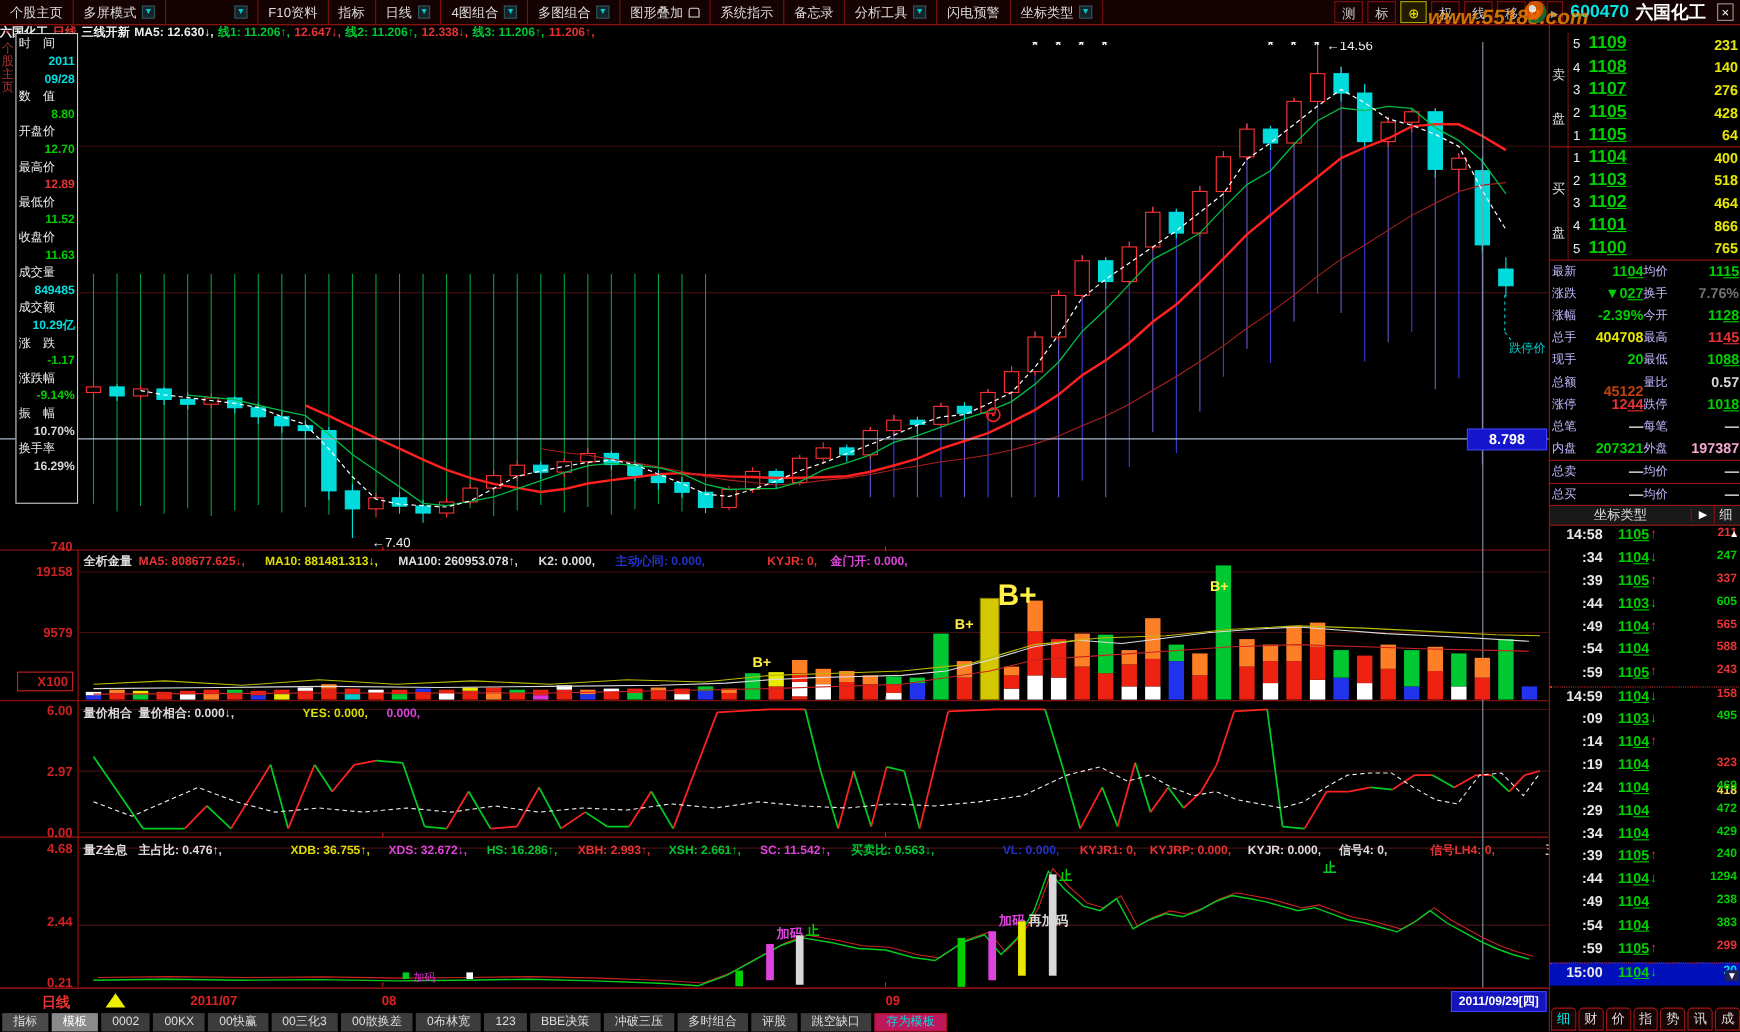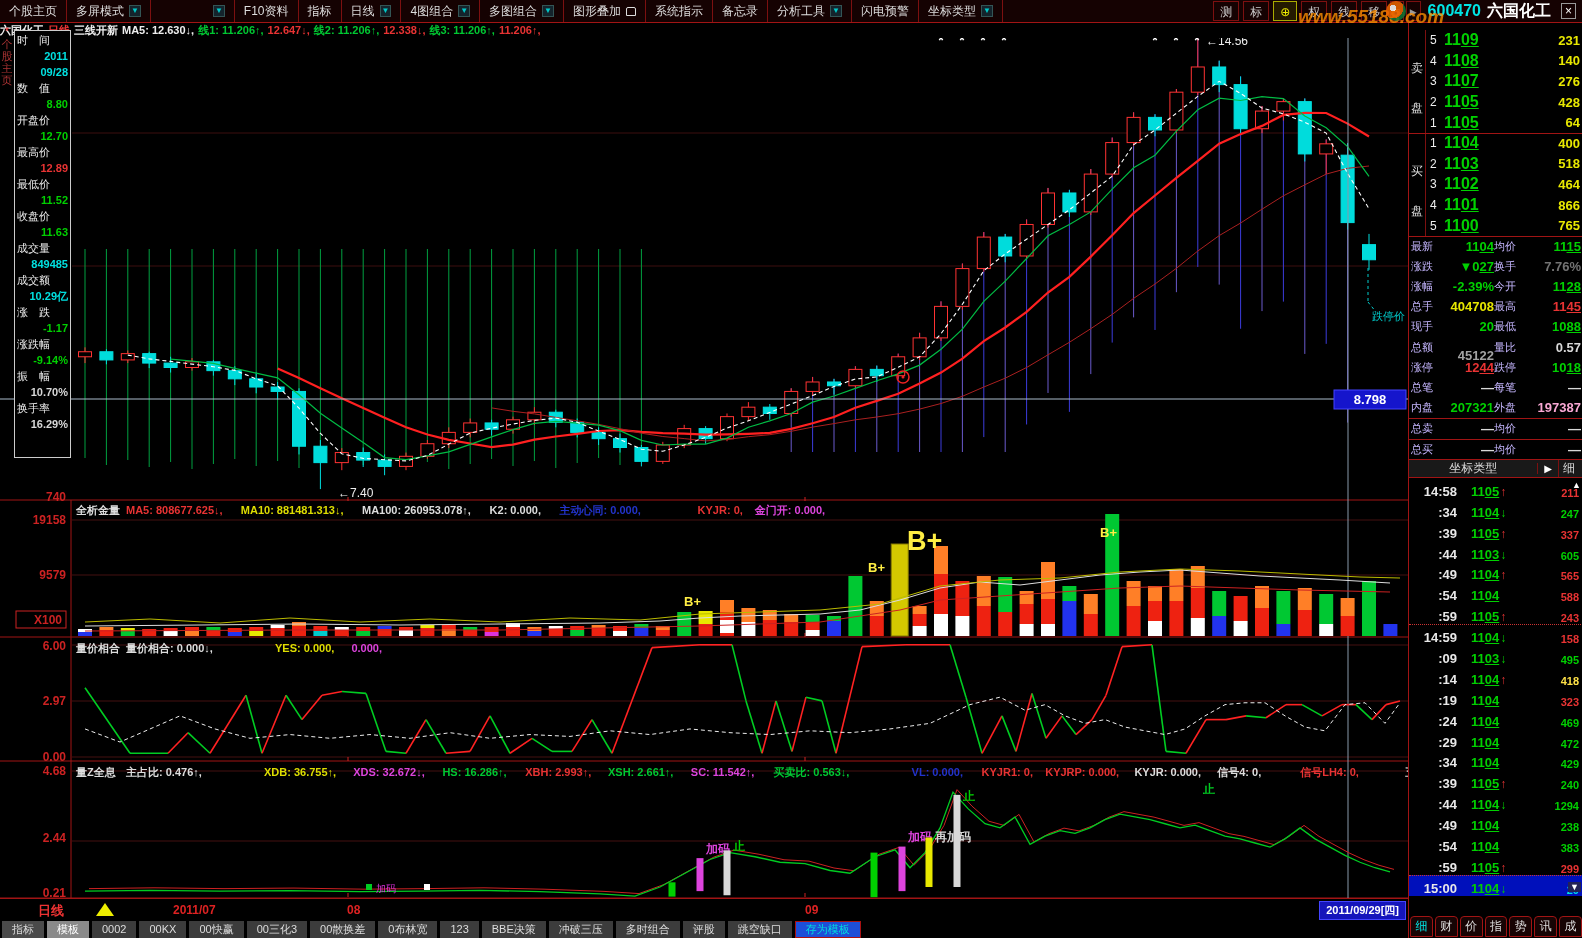--- a/index.html
+++ b/index.html
@@ -43,21 +43,21 @@
           border-right:9px solid transparent;border-bottom:13px solid #ee0;}
   .tl-date{position:absolute;top:4px;color:#d22;font-size:12px;font-weight:bold;}
   #tl-current{position:absolute;right:2px;top:2px;background:#1515bb;border:1px solid #44f;color:#fff;
               font-size:11px;font-weight:bold;padding:1px 6px;}
   
   #bottom-tabs{position:absolute;left:0;top:921px;width:1408px;height:17px;background:#000;display:flex;
                gap:3px;padding-left:2px;z-index:6;}
   .btab{background:#3c3c3c;color:#ddd;font-size:11px;line-height:16px;padding:0 10px;white-space:nowrap;}
   .btab.t0{background:#4a4a4a;}
   .btab.t1{background:#8a8a8a;color:#fff;}
-  .btab.hl{color:#0dd;background:#1d4ed8;border:1px solid #a11;line-height:14px;}
+  .btab.hl{color:#0dd;background:#be185d;border:1px solid #a11;line-height:14px;}
   
   #sidebar{position:absolute;left:1408px;top:22px;width:174px;height:916px;background:#000;
            border-left:1px solid #a11414;box-sizing:border-box;z-index:20;}
   #order-book{position:absolute;left:0;top:8px;width:174px;height:206px;border-bottom:1px solid #a11414;}
   .ob-gutter{position:absolute;left:0;top:0;width:16px;height:100%;border-right:1px solid #7c1010;}
   .ob-glab{position:absolute;left:2px;color:#ddd;font-size:12px;}
   .ob-rows{position:absolute;left:17px;top:0;right:0;}
   .ob-row{display:flex;align-items:center;height:20.6px;padding:0 3px 0 4px;}
   .ob-rank{color:#eee;font-size:12px;width:14px;}
   .ob-price{font-size:16px;font-weight:bold;color:#00d000;}
@@ -70,21 +70,21 @@
   .st-val{font-size:13px;font-weight:bold;text-align:right;white-space:nowrap;}
   .st-val.v1{width:52px;}
   .st-val.v2{flex:1;}
   #tick-header{position:absolute;left:0;top:437px;width:174px;height:19px;background:#191919;
                border-top:1px solid #a11414;border-bottom:1px solid #a11414;box-sizing:border-box;
                display:flex;align-items:center;}
   #tick-title{color:#ddd;font-size:12px;flex:1;text-align:center;}
   #tick-arrow{color:#fff;font-size:10px;padding:0 6px;border-left:1px solid #7c1010;}
   #tick-more{color:#ddd;font-size:12px;padding:0 8px 0 4px;border-left:1px solid #7c1010;}
   #tick-list{position:absolute;left:0;top:456px;width:174px;height:418px;}
-  .tk-row{display:flex;align-items:flex-end;height:20.9px;padding:0 4px;box-sizing:border-box;}
+  .tk-row{display:flex;align-items:flex-start;height:20.9px;padding:0 4px;box-sizing:border-box;}
   .tk-row.dot{border-top:1px dotted #c33;}
   .tk-row.cur{background:#0010bb;}
   .tk-time{color:#e8e8e8;font-size:13px;font-weight:bold;width:44px;text-align:right;}
   .tk-price{font-size:13px;font-weight:bold;color:#00d000;margin-left:14px;}
   .tk-dir{font-size:12px;font-weight:bold;margin-left:1px;}
   .tk-vol{flex:1;text-align:right;font-size:11px;font-weight:bold;}
   #tk-up{position:absolute;right:1px;top:458px;color:#fff;font-size:9px;}
   #tk-dn{position:absolute;right:1px;top:860px;color:#fff;font-size:9px;background:#225;padding:0 2px;}
   #side-tabs{position:absolute;left:0;top:893px;width:174px;height:23px;display:flex;}
   .stab{flex:1;border:1px solid #a11414;border-radius:4px 4px 0 0;margin:1px;color:#ddd;font-size:12px;
@@ -793,21 +793,21 @@
           <span class="st-val v2" style="color: rgb(232, 51, 51);">11<u>45</u></span>
         </div>
         <div class="st-row">
           <span class="st-lab">现手</span>
           <span class="st-val v1" style="color: rgb(0, 208, 0);">20</span>
           <span class="st-lab">最低</span>
           <span class="st-val v2" style="color: rgb(0, 208, 0);">10<u>88</u></span>
         </div>
         <div class="st-row">
           <span class="st-lab">总额</span>
-          <span class="st-val v1" style="color: #a3a3a3; margin-top: 16px;">45122</span>
+          <span class="st-val v1" style="color: #c2410c; margin-top: 16px;">45122</span>
           <span class="st-lab">量比</span>
           <span class="st-val v2" style="color: rgb(216, 216, 216);">0.57</span>
         </div>
         <div class="st-row">
           <span class="st-lab">涨停</span>
           <span class="st-val v1" style="color: rgb(232, 51, 51);">12<u>44</u></span>
           <span class="st-lab">跌停</span>
           <span class="st-val v2" style="color: rgb(0, 208, 0);">10<u>18</u></span>
         </div>
         <div class="st-row">

